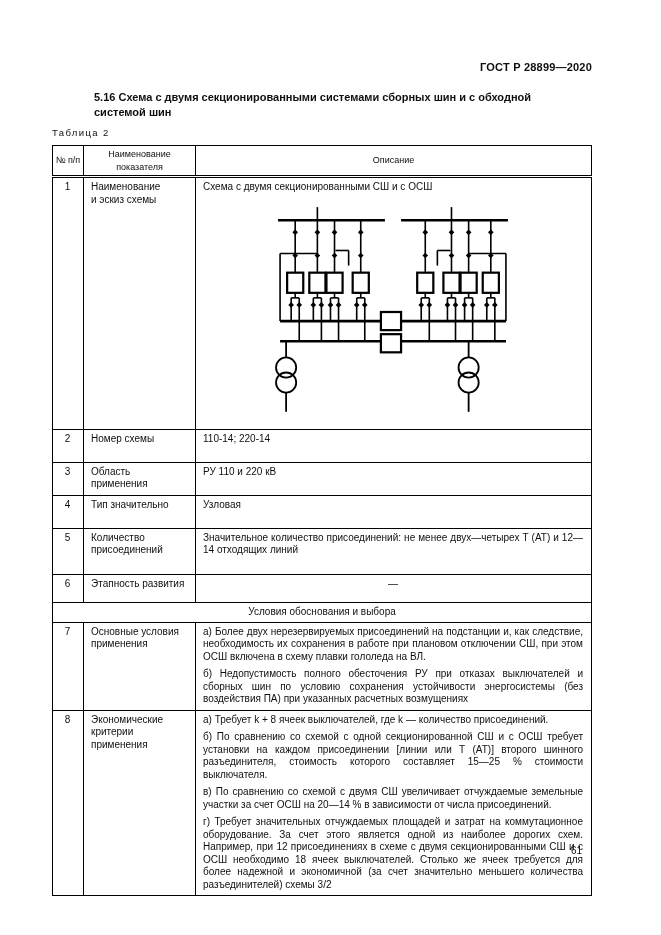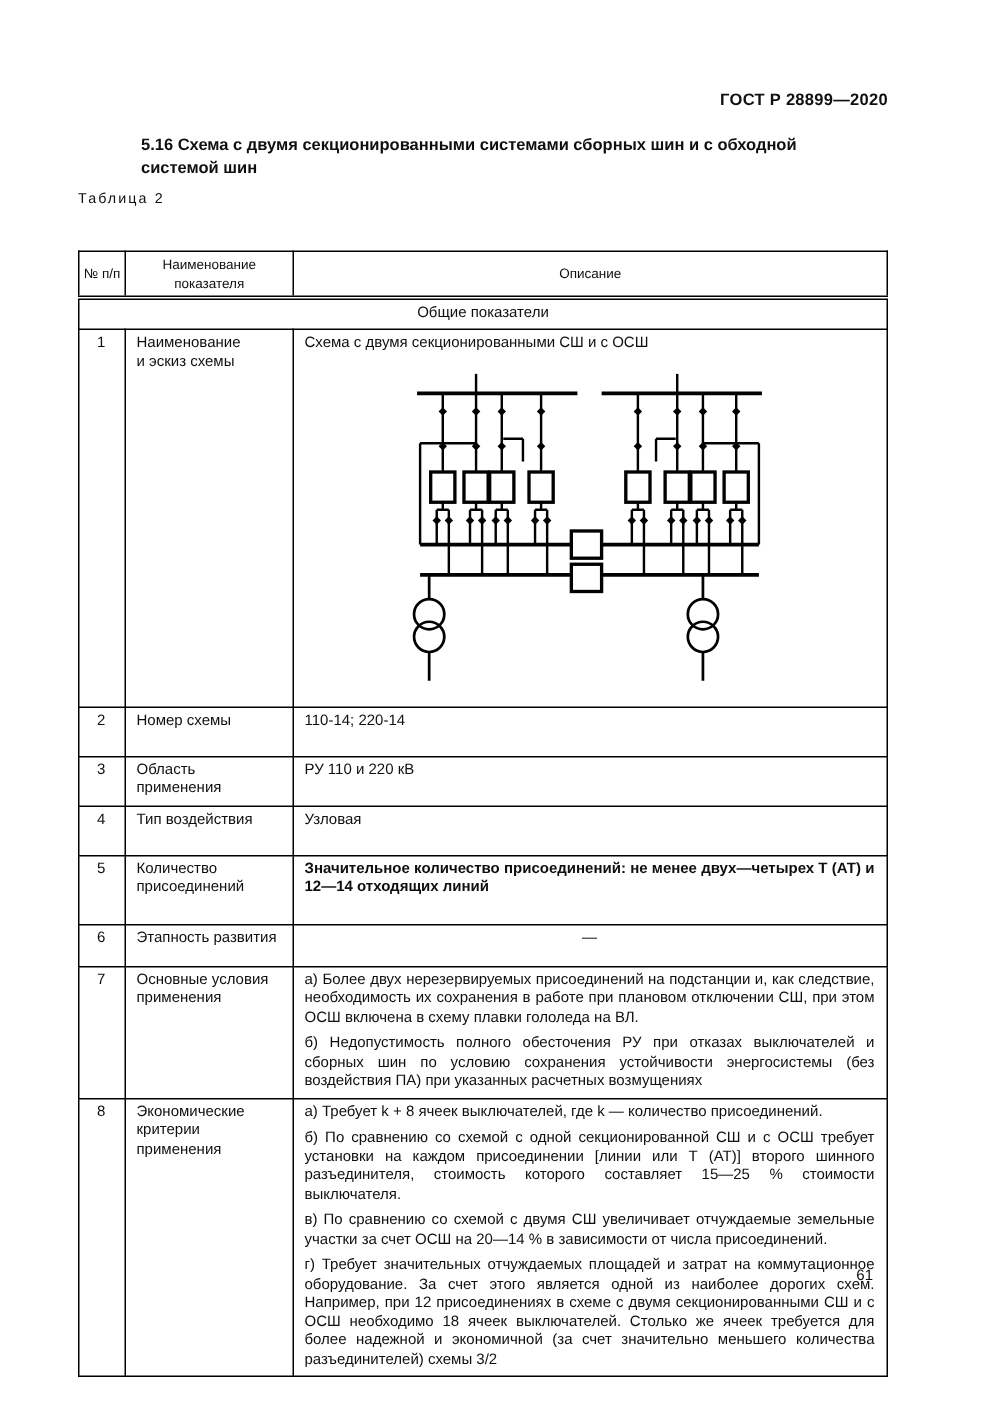--- a/index.html
+++ b/index.html
@@ -16,38 +16,37 @@
     font-size:11px;font-weight:bold;line-height:15px;white-space:pre-line;
   }
   .table-label{
     position:absolute;top:127px;left:52px;
     font-size:9.5px;letter-spacing:1.4px;
   }
   table.gost{
     position:absolute;top:145px;left:52px;width:540px;
     border-collapse:collapse;table-layout:fixed;
     border:1.5px solid #000;
-    margin-top:22px;
   }
   table.gost th, table.gost td{
     border:1px solid #000;
     font-size:10px;line-height:12.5px;vertical-align:top;
     padding:3px 8px 4px 7px;
   }
   table.gost thead th{
     font-weight:normal;font-size:9px;text-align:center;vertical-align:middle;
     height:17px;padding:2px 2px;border-bottom:3px double #000;
   }
   tr.section td{
     text-align:center;height:13px;padding:3px 2px 3px;
   }
   td.num{text-align:center;padding:3px 1px;}
   td.name{white-space:pre-line;}
   td.center{text-align:center;}
-  td.just{text-align:justify;font-weight:bold;}
+  td.just{text-align:justify;}
   td.desc p{margin:0 0 5px;text-align:justify;}
   td.desc p:last-child{margin-bottom:0;}
   tr.h25 td{height:25px;}
   tr.h38 td{height:38px;}
   tr.h20 td{height:20px;}
   td.r1{padding-bottom:6px;}
   td.r1 svg{display:block;margin:13px auto 6px;}
   .page-number{
     position:absolute;top:845px;right:79px;font-size:10px;
   }
@@ -69,23 +68,20 @@
       <col>
   </colgroup>
   <thead>
     <tr>
       <th>№ п/п</th>
       <th>Наименование показателя</th>
       <th>Описание</th>
     </tr>
   </thead>
   <tbody>
-    <tr class="section">
-      <td colspan="3">Общие показатели</td>
-    </tr>
 
     <tr>
       <td class="num">1</td>
       <td class="name">Наименование
 и эскиз схемы</td>
       <td class="desc r1">
         <div>Схема с двумя секционированными СШ и с ОСШ</div>
         <svg width="242" height="212" viewBox="0 0 240 210" xmlns="http://www.w3.org/2000/svg">
           <defs>
             <path id="dm" d="M0,-2.8 L2.8,0 L0,2.8 L-2.8,0 Z"></path>
@@ -155,37 +151,40 @@
     </tr>
 
     <tr class="h25">
       <td class="num">3</td>
       <td class="name">Область применения</td>
       <td class="desc">РУ 110 и 220 кВ</td>
     </tr>
 
     <tr class="h25">
       <td class="num">4</td>
-      <td class="name">Тип воздействия</td>
+      <td class="name">Тип значительно</td>
       <td class="desc">Узловая</td>
     </tr>
 
     <tr class="h38">
       <td class="num">5</td>
       <td class="name">Количество
 присоединений</td>
       <td class="desc just">Значительное количество присоединений: не менее двух—четырех Т (АТ) и 12—14 отходящих линий</td>
     </tr>
 
     <tr class="h20">
       <td class="num">6</td>
       <td class="name">Этапность развития</td>
       <td class="desc center">—</td>
     </tr>
 
+    <tr class="section">
+      <td colspan="3">Условия обоснования и выбора</td>
+    </tr>
 
     <tr>
       <td class="num">7</td>
       <td class="name">Основные условия
 применения</td>
       <td class="desc">
         <p>а) Более двух нерезервируемых присоединений на подстанции и, как следствие, необходимость их сохранения в работе при плановом отключении СШ, при этом ОСШ включена в схему плавки гололеда на ВЛ.</p>
         <p>б) Недопустимость полного обесточения РУ при отказах выключателей и сборных шин по условию сохранения устойчивости энергосистемы (без воздействия ПА) при указанных расчетных возмущениях</p>
       </td>
     </tr>

